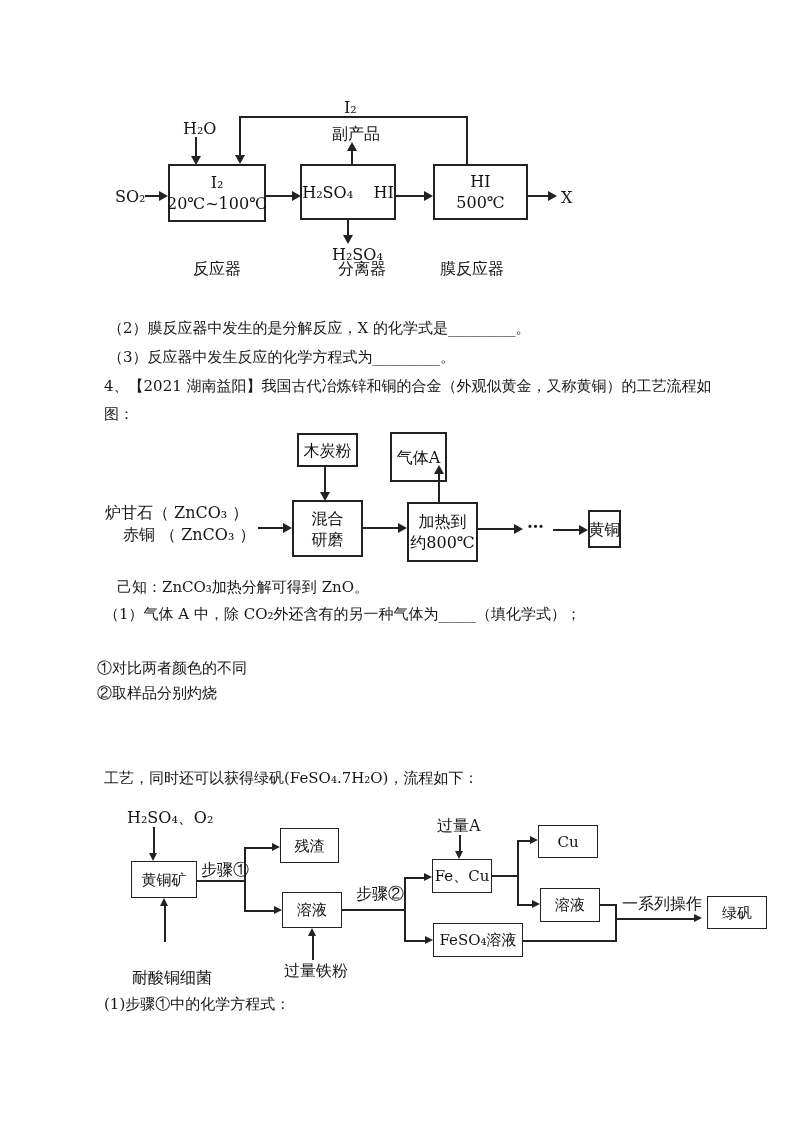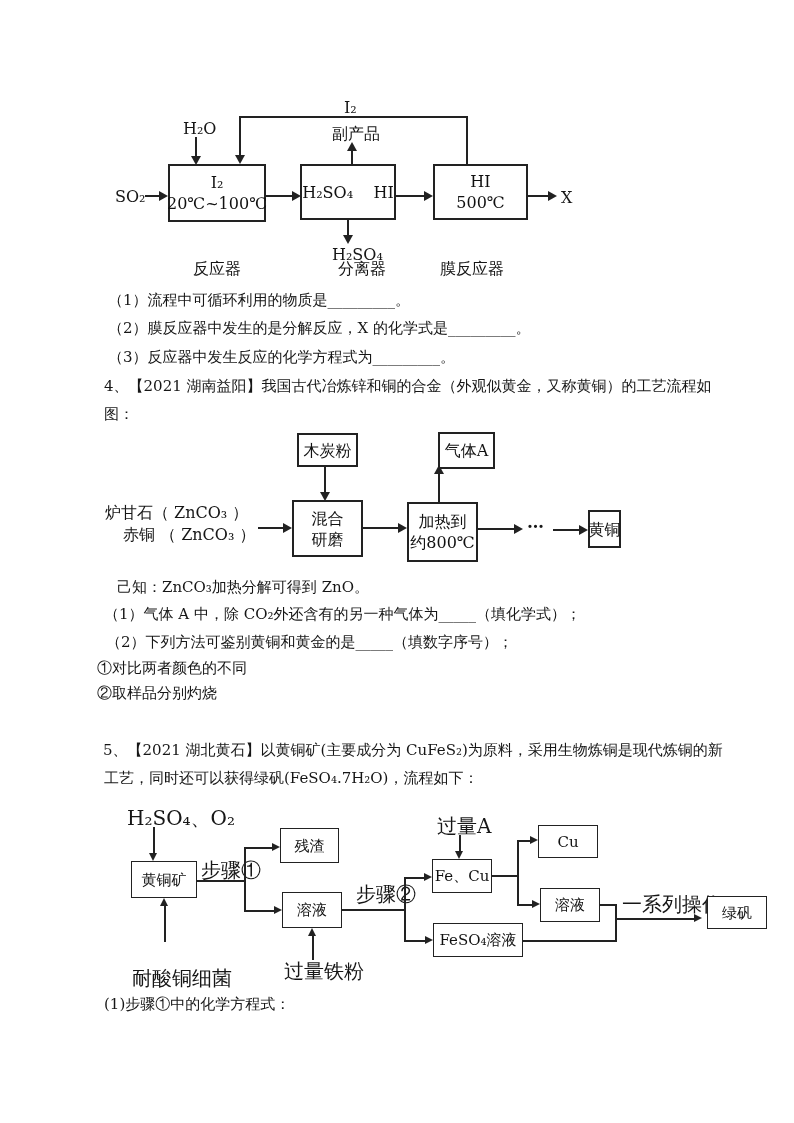--- a/index.html
+++ b/index.html
@@ -2,21 +2,21 @@
 <html><head>
 <meta charset="utf-8">
 <style>
   html,body{margin:0;padding:0;background:#e8e8e8;}
   .page{position:relative;width:794px;height:1123px;background:#ffffff;margin:0 auto;
         font-family:"DejaVu Serif","Liberation Serif",serif;color:#111;overflow:hidden;}
   
   .txt{position:absolute;font-size:15px;line-height:20px;white-space:pre;color:#161616;}
   
   .lbl{position:absolute;font-size:16px;line-height:19px;white-space:pre;color:#161616;}
-  .lbl3{position:absolute;font-size:20px;line-height:18px;white-space:pre;color:#161616;}
+  .lbl3{position:absolute;font-size:16px;line-height:18px;white-space:pre;color:#161616;}
   
   .box{position:absolute;box-sizing:border-box;border:2px solid #222;background:#fff;
        display:flex;flex-direction:column;align-items:center;justify-content:center;
        font-size:16px;line-height:21px;text-align:center;white-space:pre;}
   .box3{border-width:1.5px;font-size:15px;line-height:20px;}
   
   .hl{position:absolute;height:2px;background:#222;}
   .vl{position:absolute;width:2px;background:#222;}
   .hl3{position:absolute;height:1.5px;background:#222;}
   .vl3{position:absolute;width:1.5px;background:#222;}
@@ -77,36 +77,35 @@
     </div>
     <div class="hl" style="left:528px;top:195px;width:20px;"></div>
     <div class="ar" style="left:548px;top:191px;"></div>
     <div class="lbl" style="left:561px;top:188px;">X</div>
 
     <div class="lbl" style="left:193px;top:259px;">反应器</div>
     <div class="lbl" style="left:338px;top:259px;">分离器</div>
     <div class="lbl" style="left:440px;top:259px;">膜反应器</div>
   </div>
 
-  <div class="txt" style="left:108px;top:290px;">（1）流程中可循环利用的物质是_________。</div>
   <div class="txt" style="left:108px;top:318px;">（2）膜反应器中发生的是分解反应，X 的化学式是_________。</div>
   <div class="txt" style="left:108px;top:347px;">（3）反应器中发生反应的化学方程式为_________。</div>
 
   <div class="txt" style="left:104px;top:376px;">4、【2021 湖南益阳】我国古代冶炼锌和铜的合金（外观似黄金，又称黄铜）的工艺流程如</div>
   <div class="txt" style="left:104px;top:404px;">图：</div>
 
   <div>
 
     <div class="box" style="left:297px;top:433px;width:61px;height:34px;">
       <span>木炭粉</span>
     </div>
     <div class="vl" style="left:324px;top:467px;height:25px;"></div>
     <div class="ad" style="left:320px;top:492px;"></div>
 
-    <div class="box" style="left:438px;top:432px;width:57px;height:37px;text-align:right;">
+    <div class="box" style="left:390px;top:432px;width:57px;height:50px;text-align:right;">
       <span>气体A</span>
     </div>
     <div class="au" style="left:434px;top:465px;"></div>
     <div class="vl" style="left:438px;top:474px;height:28px;"></div>
 
     <div class="lbl" style="left:105px;top:503px;">炉甘石（ ZnCO₃ ）</div>
     <div class="lbl" style="left:123px;top:525px;">赤铜 （ ZnCO₃ ）</div>
     <div class="hl" style="left:258px;top:527px;width:25px;"></div>
     <div class="ar" style="left:283px;top:523px;"></div>
 
@@ -127,25 +126,23 @@
     <div class="hl" style="left:553px;top:529px;width:26px;"></div>
     <div class="ar" style="left:579px;top:525px;"></div>
 
     <div class="box" style="left:588px;top:510px;width:33px;height:38px;">
       <span>黄铜</span>
     </div>
   </div>
 
   <div class="txt" style="left:117px;top:577px;">己知：ZnCO₃加热分解可得到 ZnO。</div>
   <div class="txt" style="left:104px;top:604px;">（1）气体 A 中，除 CO₂外还含有的另一种气体为_____（填化学式）；</div>
-  <div class="txt" style="left:106px;top:632px;">（2）下列方法可鉴别黄铜和黄金的是_____（填数字序号）；</div>
   <div class="txt" style="left:97px;top:658px;">①对比两者颜色的不同</div>
   <div class="txt" style="left:97px;top:683px;">②取样品分别灼烧</div>
 
-  <div class="txt" style="left:103px;top:740px;">5、【2021 湖北黄石】以黄铜矿(主要成分为 CuFeS₂)为原料，采用生物炼铜是现代炼铜的新</div>
   <div class="txt" style="left:104px;top:768px;">工艺，同时还可以获得绿矾(FeSO₄.7H₂O)，流程如下：</div>
 
   <div>
 
     <div class="lbl3" style="left:127px;top:809px;">H₂SO₄、O₂</div>
     <div class="vl3" style="left:153px;top:827px;height:26px;"></div>
     <div class="ad3" style="left:149px;top:853px;"></div>
 
     <div class="box box3" style="left:131px;top:861px;width:66px;height:37px;">
       <span>黄铜矿</span>

